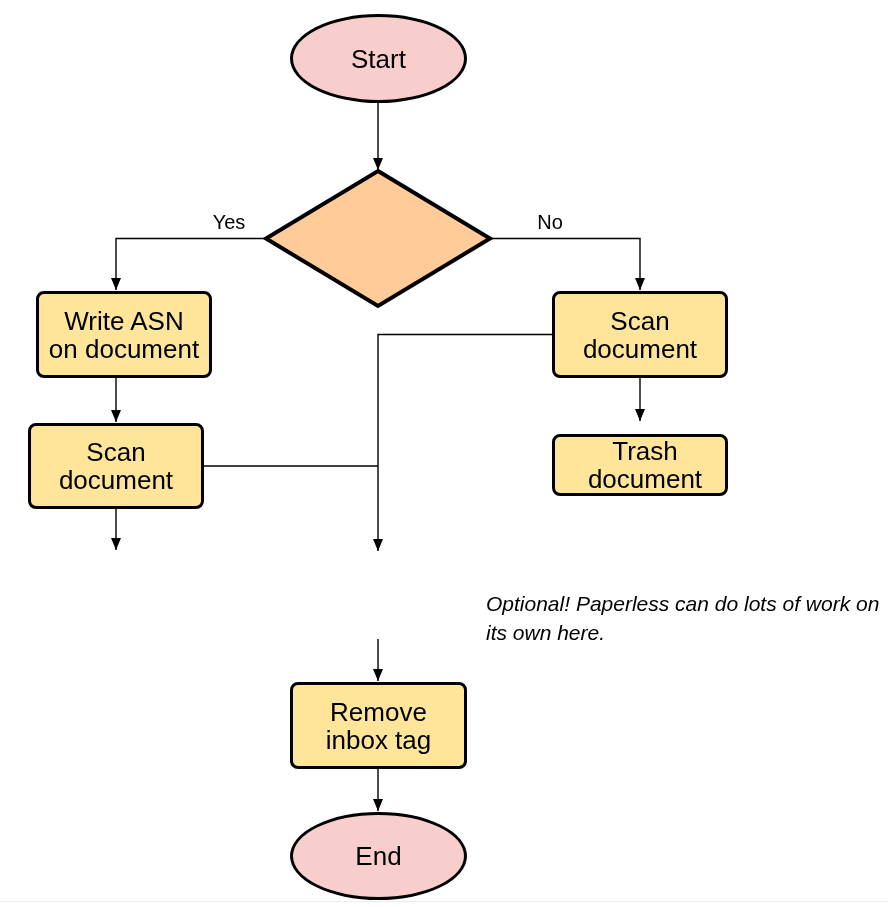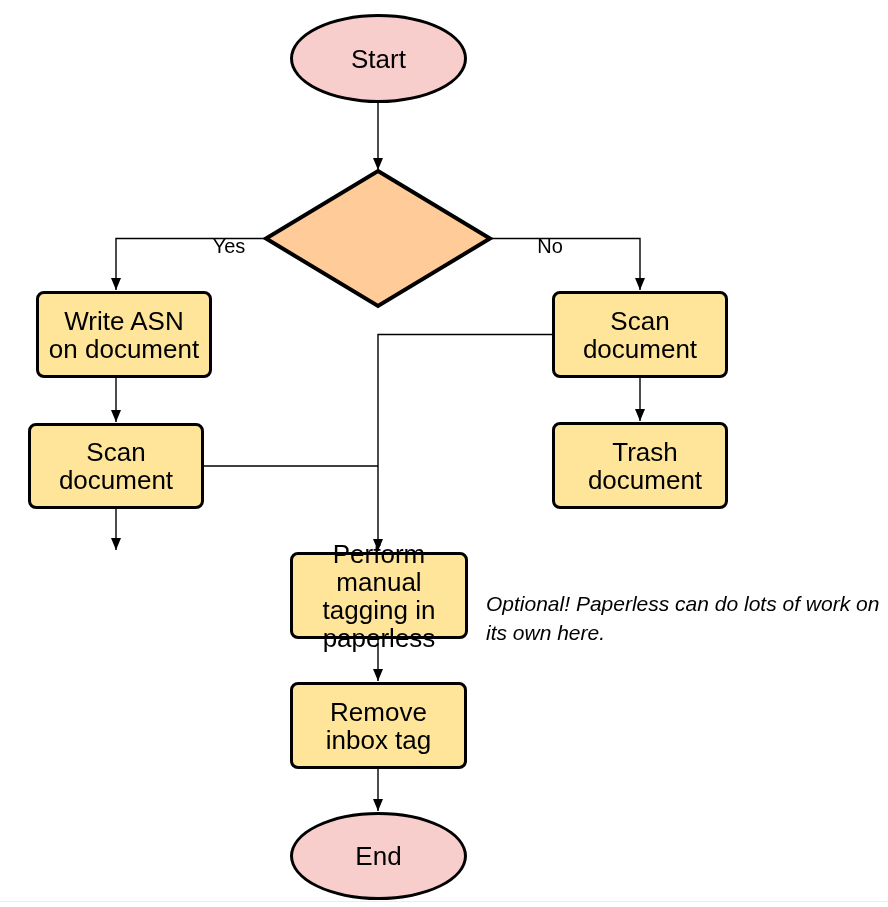--- a/index.html
+++ b/index.html
@@ -48,21 +48,20 @@
     text-align: center;
     font-size: 21px;
     line-height: 28px;
     white-space: pre-line;
   }
   .edge-label {
     position: absolute;
     font-size: 20px;
     line-height: 26px;
     transform: translateX(-50%);
-    margin-top: 24px;
   }
   .annotation {
     position: absolute;
     left: 486px;
     top: 589px;
     width: 404px;
     font-size: 21px;
     line-height: 29px;
     font-style: italic;
     white-space: pre-line;
@@ -115,29 +114,24 @@
 
   <div class="node process" style="left:28px; top:423px; width:176px; height:86px;">
     <span>Scan document</span>
   </div>
 
 
   <div class="node process" style="left:552px; top:291px; width:176px; height:87px;">
     <span>Scan document</span>
   </div>
 
-  <div class="node process" style="left:552px; top:422px; width:176px; height:87px;padding-left:10px;">
+  <div class="node process" style="left:552px; top:434px; width:176px; height:62px;padding-left:10px;">
     <span>Trash document</span>
   </div>
 
-  <div class="node process" style="left:290px; top:552px; width:178px; height:87px;">
-    <span>Perform manual
-tagging in
-paperless</span>
-  </div>
 
   <div class="annotation">Optional! Paperless can do lots of work on
 its own here.</div>
 
   <div class="node process" style="left:290px; top:682px; width:177px; height:87px;">
     <span>Remove
 inbox tag</span>
   </div>
 
   <div class="node terminal" style="left:290px; top:812px; width:177px; height:88px;">

